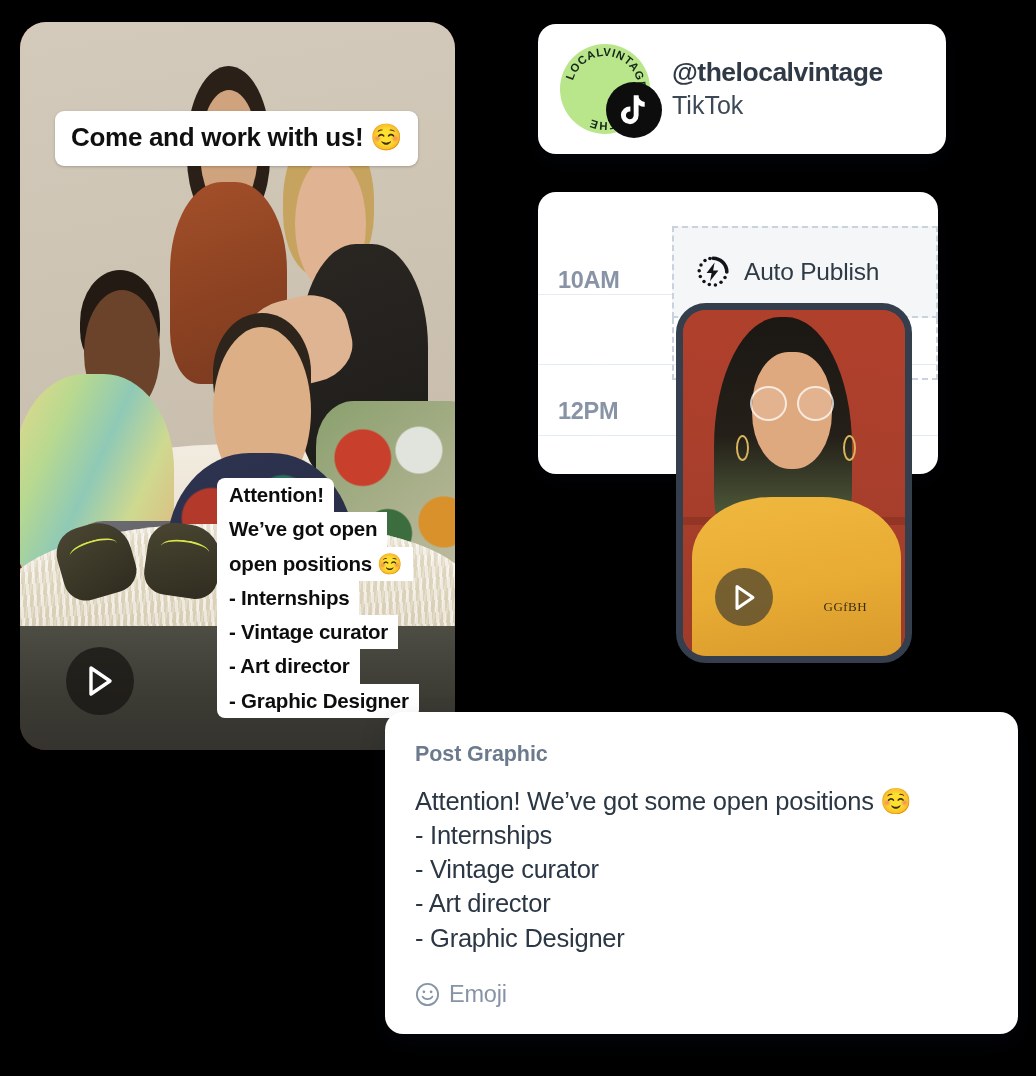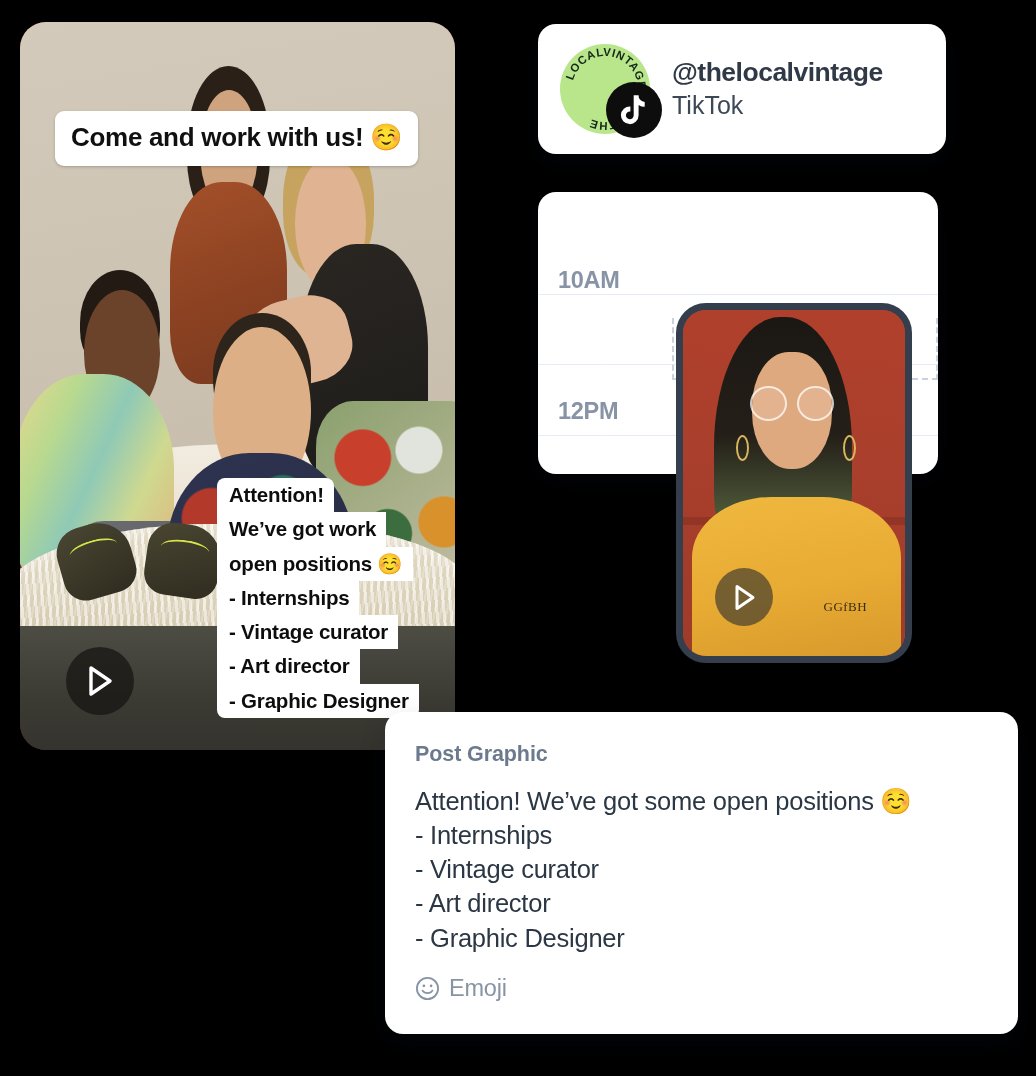--- a/index.html
+++ b/index.html
@@ -303,21 +303,21 @@
   }
   .caption-title {
     font-size: 21.5px; font-weight: bold; color: #6b7a8d;
     letter-spacing: -.1px; margin-bottom: 17px;
   }
   .caption-body {
     font-size: 25.5px; color: #2b3744; line-height: 1.34;
     letter-spacing: -.25px; white-space: pre-line;
   }
   .caption-toolbar {
-    position: absolute; left: 30px; bottom: 32px;
+    position: absolute; left: 30px; bottom: 26px;
     display: flex; align-items: flex-start; gap: 30px;
   }
   .tool-item {
     display: flex; align-items: center; gap: 9px;
     font-size: 23.5px; color: #8794a5; letter-spacing: -.2px;
     cursor: pointer;
   }
 </style>
 </head>
 <body>
@@ -361,21 +361,21 @@
       <div class="shoe r">
           <div class="lace"></div>
         </div>
       <div class="floor"></div>
     </div>
 
     <div class="headline-sticker">Come and work with us! ☺️</div>
 
     <div class="overlay-caption">
       <span class="line">Attention!</span>
-      <span class="line">We’ve got work</span>
+      <span class="line">We’ve got open</span>
       <span class="line">open positions ☺️</span>
       <span class="line">- Internships</span>
       <span class="line">- Vintage curator</span>
       <span class="line">- Art director</span>
       <span class="line">- Graphic Designer</span>
     </div>
 
     <div class="play-btn large">
       <svg width="30" height="32" viewBox="0 0 30 32">
         <path d="M6 3 L25 16 L6 29 Z" fill="none" stroke="#ffffff" stroke-width="3.4" stroke-linejoin="round" stroke-linecap="round"></path>
@@ -419,20 +419,37 @@
       </div>
     <div class="time-label" style="top:178px">12PM</div>
     <div class="slot-row" style="top:243px">
         <div class="seg-a"></div>
         <div class="seg-b"></div>
       </div>
   </div>
 
   <div class="autopublish-dashed-tail"></div>
 
+  <div class="autopublish-zone">
+    <svg width="34" height="34" viewBox="0 0 34 34">
+      <path d="M17 3.2 A13.8 13.8 0 0 1 30.8 17" fill="none" stroke="#101418" stroke-width="3.6" stroke-linecap="round"></path>
+      <circle cx="29.0" cy="22.6" r="1.75" fill="#101418"></circle>
+      <circle cx="25.0" cy="27.3" r="1.75" fill="#101418"></circle>
+      <circle cx="19.4" cy="30.0" r="1.75" fill="#101418"></circle>
+      <circle cx="13.3" cy="29.6" r="1.75" fill="#101418"></circle>
+      <circle cx="8.0" cy="26.5" r="1.75" fill="#101418"></circle>
+      <circle cx="4.3" cy="21.6" r="1.75" fill="#101418"></circle>
+      <circle cx="3.2" cy="15.7" r="1.75" fill="#101418"></circle>
+      <circle cx="5.0" cy="10.0" r="1.75" fill="#101418"></circle>
+      <circle cx="9.0" cy="5.6" r="1.75" fill="#101418"></circle>
+      <circle cx="13.9" cy="3.6" r="1.75" fill="#101418"></circle>
+      <path d="M18.6 7.6 L10.6 18.0 h5.0 l-1.6 8.2 L22.4 15.4 h-5.3 z" fill="#101418"></path>
+    </svg>
+    <div class="autopublish-label">Auto Publish</div>
+  </div>
 
   <div class="phone">
     <div class="phone-photo">
       <div class="wall"></div>
       <div class="wall-trim"></div>
       <div class="woman-hair"></div>
       <div class="woman-face"></div>
       <div class="glasses">
         <div class="lens l"></div>
           <div class="lens r"></div>

